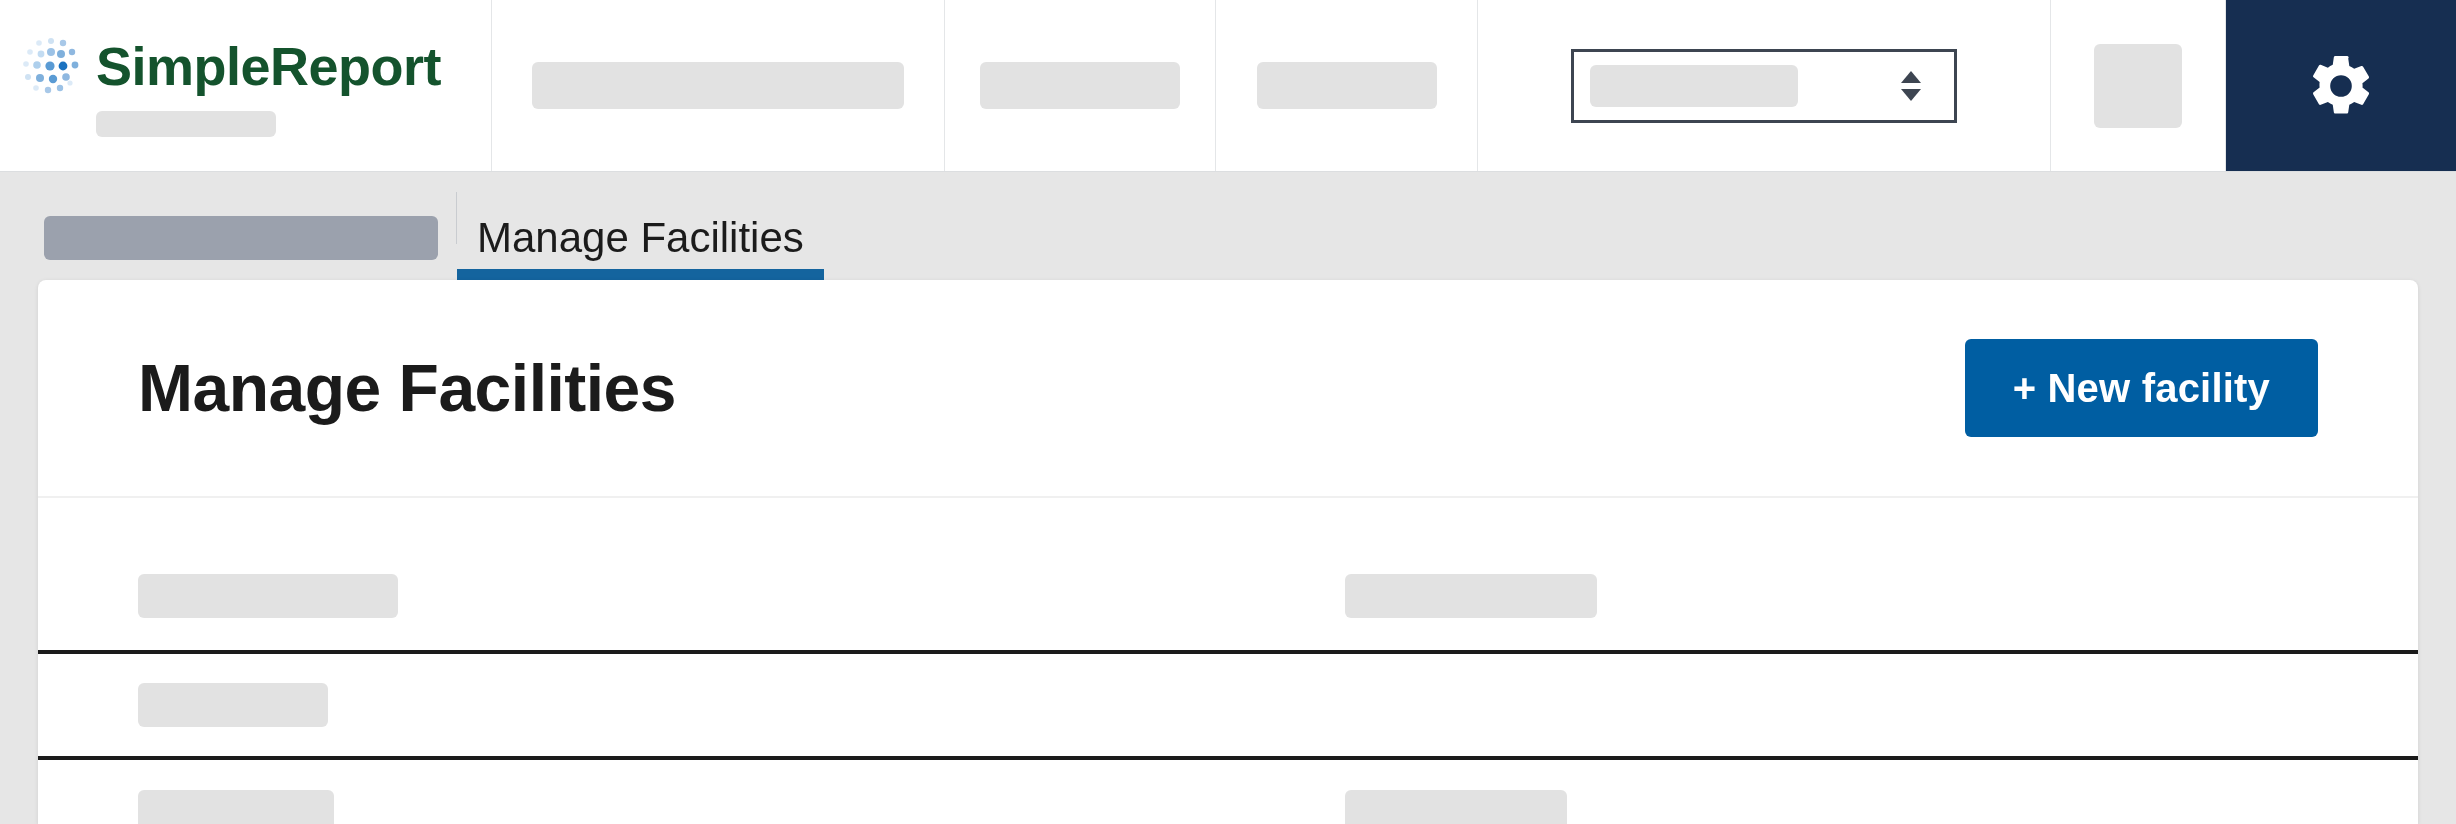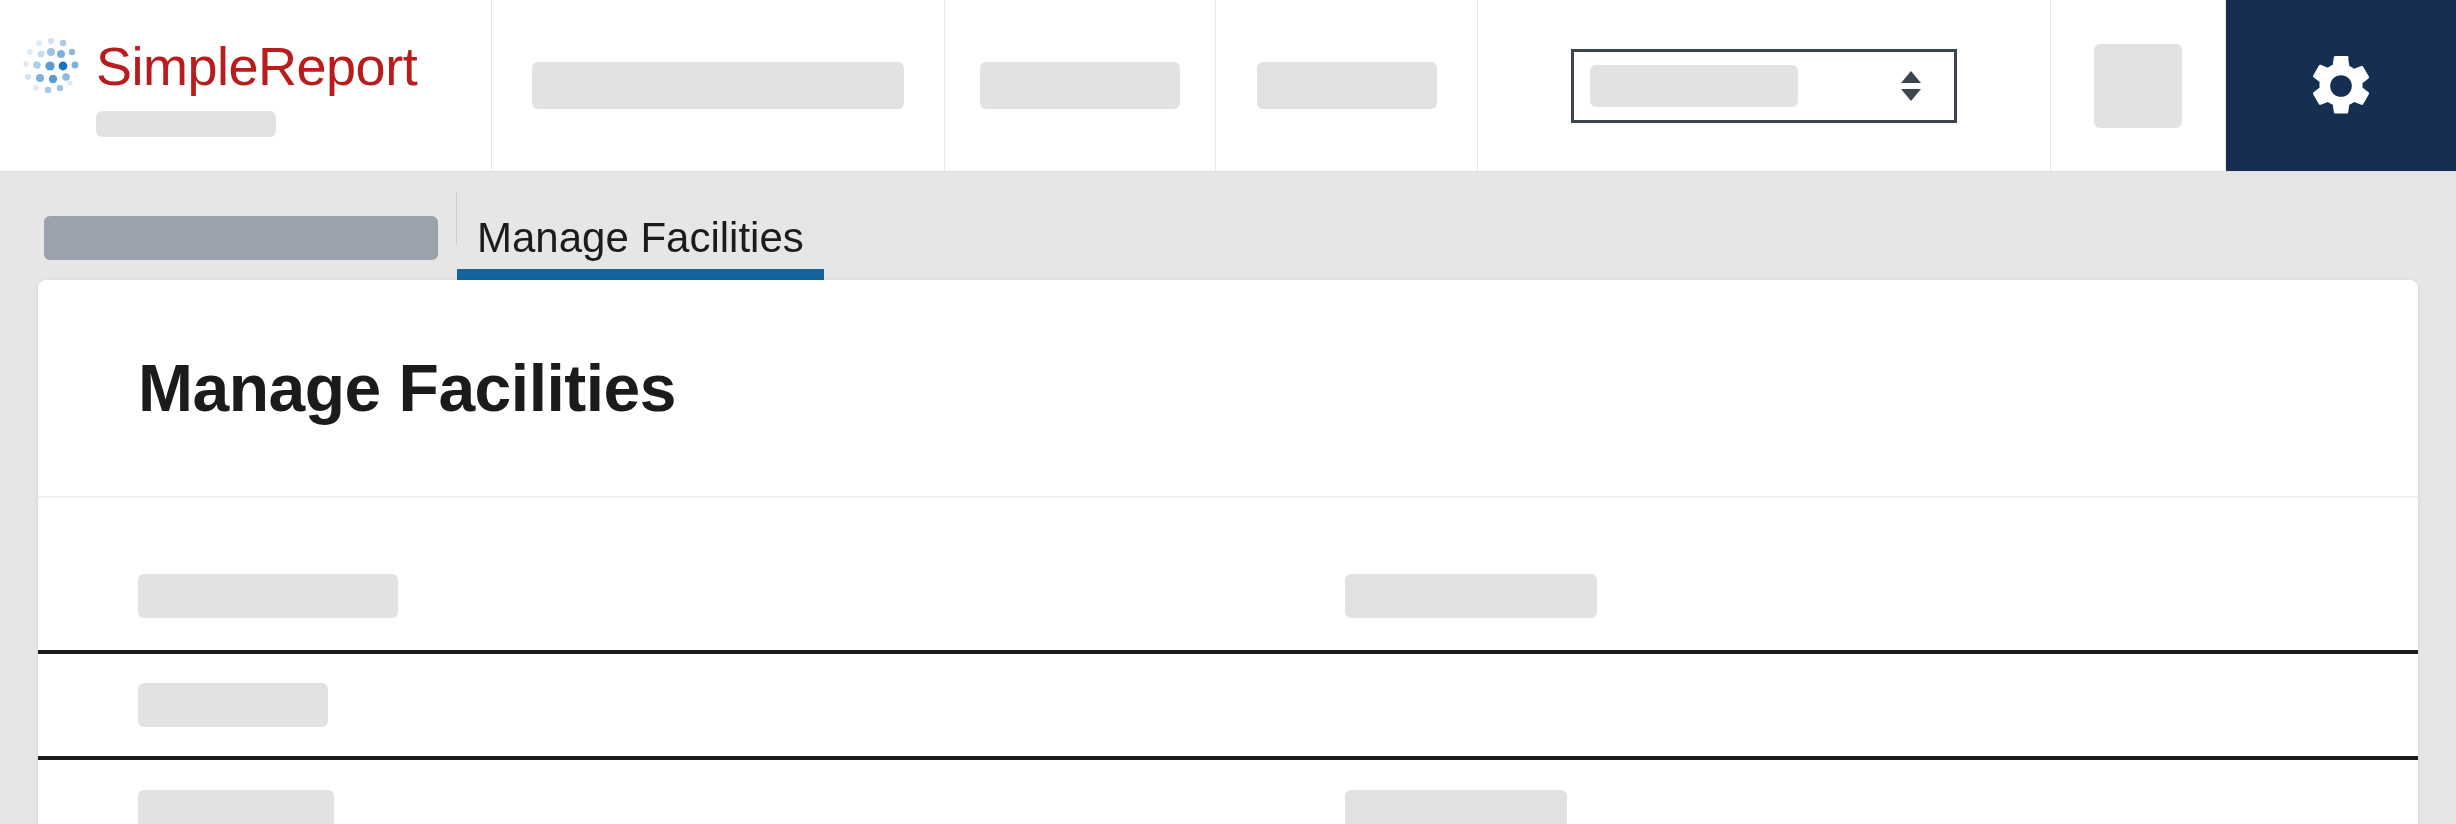--- a/index.html
+++ b/index.html
@@ -57,22 +57,22 @@
   .logo-dots {
     width: 62px;
     height: 62px;
     flex: 0 0 62px;
     display: block;
   }
 
   .brand-name {
     font-size: 54px;
     line-height: 1;
-    color: #b91c1c;
-    font-weight: 400;
+    color: #14532d;
+    font-weight: 700;
     letter-spacing: -0.5px;
     white-space: nowrap;
   }
 
   .brand-sub {
     width: 180px;
     height: 26px;
     margin-top: 14px;
     margin-left: 76px;
   }
@@ -340,20 +340,21 @@
   <div class="tab-divider"></div>
   <div class="tab-item active">
     <span class="tab-label">Manage Facilities</span>
   </div>
 </nav>
 
 <section class="card">
 
   <div class="card-header">
     <h1 class="page-title">Manage Facilities</h1>
+    <button class="new-facility-btn">+ New facility</button>
   </div>
 
   <div class="spacer-top"></div>
 
   <table class="facility-table">
     <tbody>
       <tr>
         <td class="col-name">
           <span class="ph cell-ph-a"></span>
         </td>

